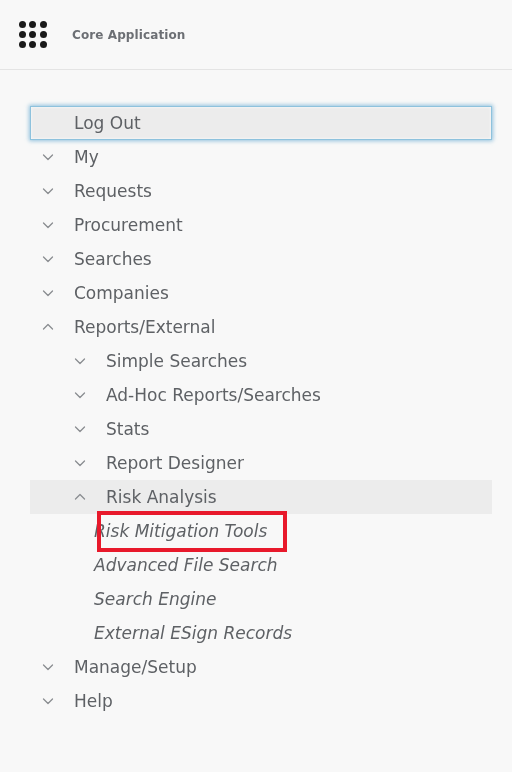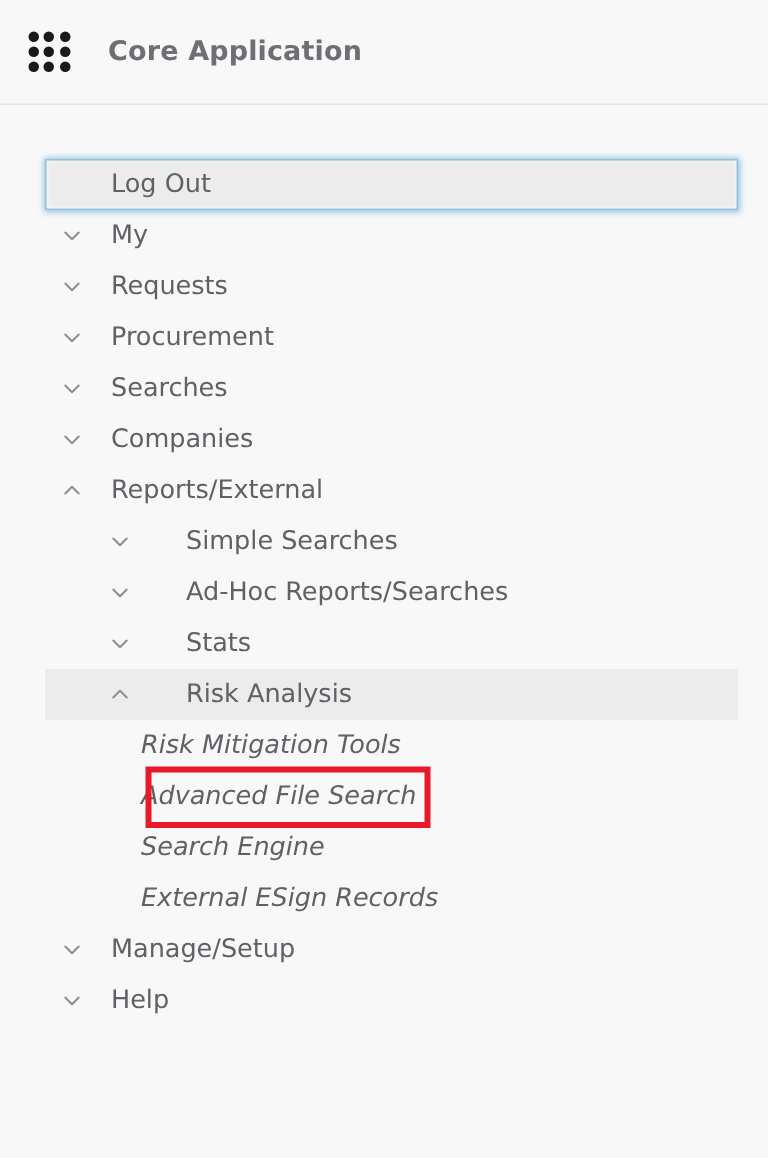--- a/index.html
+++ b/index.html
@@ -44,21 +44,21 @@
     display: block;
     width: 7px;
     height: 7px;
     border-radius: 50%;
     background: #1a1a1a;
     justify-self: center;
     align-self: center;
   }
   .app-title {
     margin-left: 22px;
-    font-size: 18px;
+    font-size: 12px;
     font-weight: bold;
     color: #6c6f74;
     letter-spacing: 0.1px;
     white-space: nowrap;
     text-align: center;
   }
 
   
   .nav {
     position: relative;
@@ -110,21 +110,21 @@
     color: #5e6165;
     white-space: nowrap;
     line-height: 1;
   }
 
   
   .lvl1 > .chev      { left: 41px; }
   .lvl1 > .nav-label { left: 74px; }
 
   .lvl2 > .chev      { left: 73px; }
-  .lvl2 > .nav-label { left: 124px; }
+  .lvl2 > .nav-label { left: 106px; }
 
   .lvl3 > .nav-label { left: 94px; font-style: italic; }
 
   
   .annot {
     position: absolute;
     border: 4px solid #e8192b;
     background: transparent;
     pointer-events: none;
     z-index: 5;
@@ -229,20 +229,29 @@
       </div>
       <div class="nav-row lvl2">
         <div class="band"></div>
         <span class="chev">
           <svg viewBox="0 0 14 14">
             <path d="M2.5 5 L7 9.5 L11.5 5" fill="none" stroke="#8a8d91" stroke-width="1.3" stroke-linecap="round" stroke-linejoin="round"></path>
           </svg>
         </span>
         <span class="nav-label">Stats</span>
       </div>
+      <div class="nav-row lvl2">
+        <div class="band"></div>
+        <span class="chev">
+          <svg viewBox="0 0 14 14">
+            <path d="M2.5 5 L7 9.5 L11.5 5" fill="none" stroke="#8a8d91" stroke-width="1.3" stroke-linecap="round" stroke-linejoin="round"></path>
+          </svg>
+        </span>
+        <span class="nav-label">Report Designer</span>
+      </div>
       <div class="nav-row lvl2 highlighted">
         <div class="band"></div>
         <span class="chev">
           <svg viewBox="0 0 14 14">
             <path d="M2.5 9 L7 4.5 L11.5 9" fill="none" stroke="#8a8d91" stroke-width="1.3" stroke-linecap="round" stroke-linejoin="round"></path>
           </svg>
         </span>
         <span class="nav-label">Risk Analysis</span>
       </div>
       <div class="nav-row lvl3">

